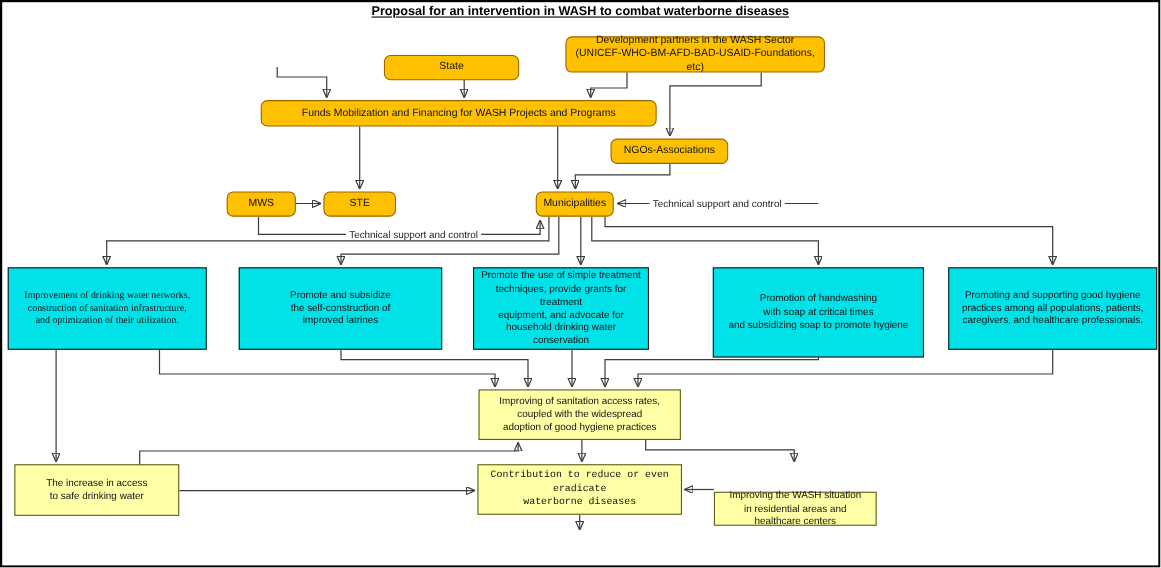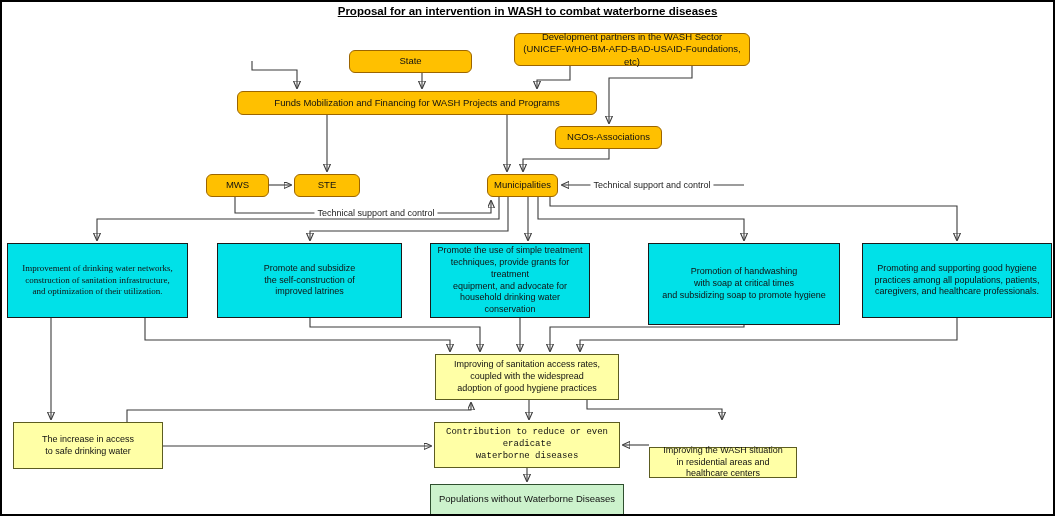--- a/index.html
+++ b/index.html
@@ -116,15 +116,14 @@
 coupled with the widespread
 adoption of good hygiene practices</div>
   <div class="node yellow" style="left:11px;top:420px;width:150px;height:47px;">The increase in access
 to safe drinking water</div>
   <div class="node yellow" style="left:432px;top:420px;width:186px;height:46px;font-family:Liberation Mono, monospace;">Contribution to reduce or even eradicate
 waterborne diseases</div>
   <div class="node yellow" style="left:647px;top:420px;width:148px;height:31px;margin-top:25px;">Improving the WASH situation
 in residential areas and
 healthcare centers</div>
 
-  <div class="node green" style="left:428px;top:482px;width:194px;height:31px;">Populations without Waterborne Diseases</div>
 
 </div>
 
 </body></html>

